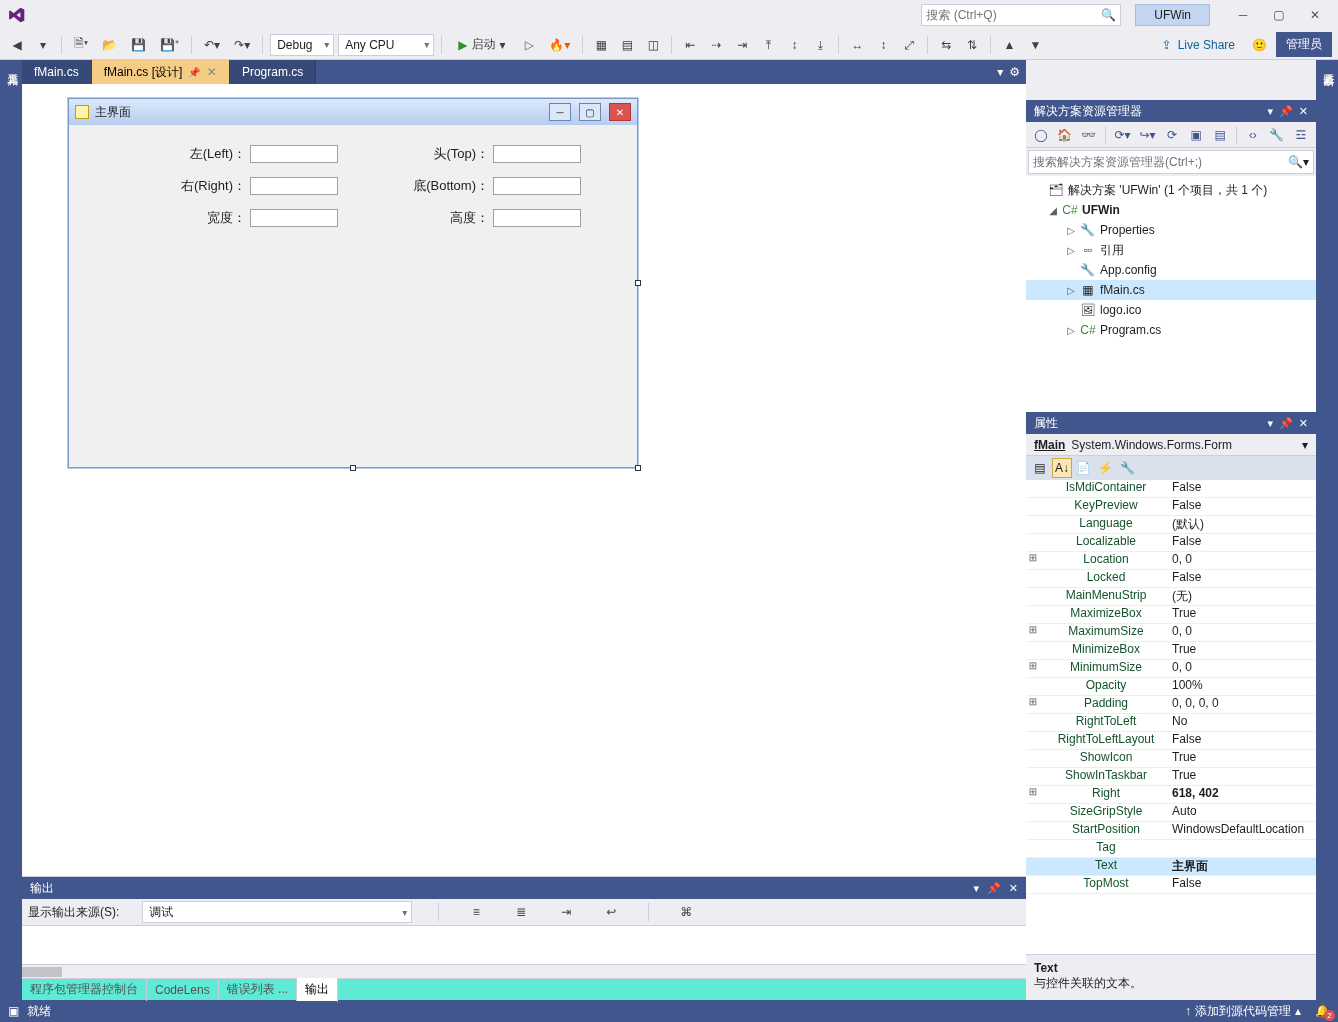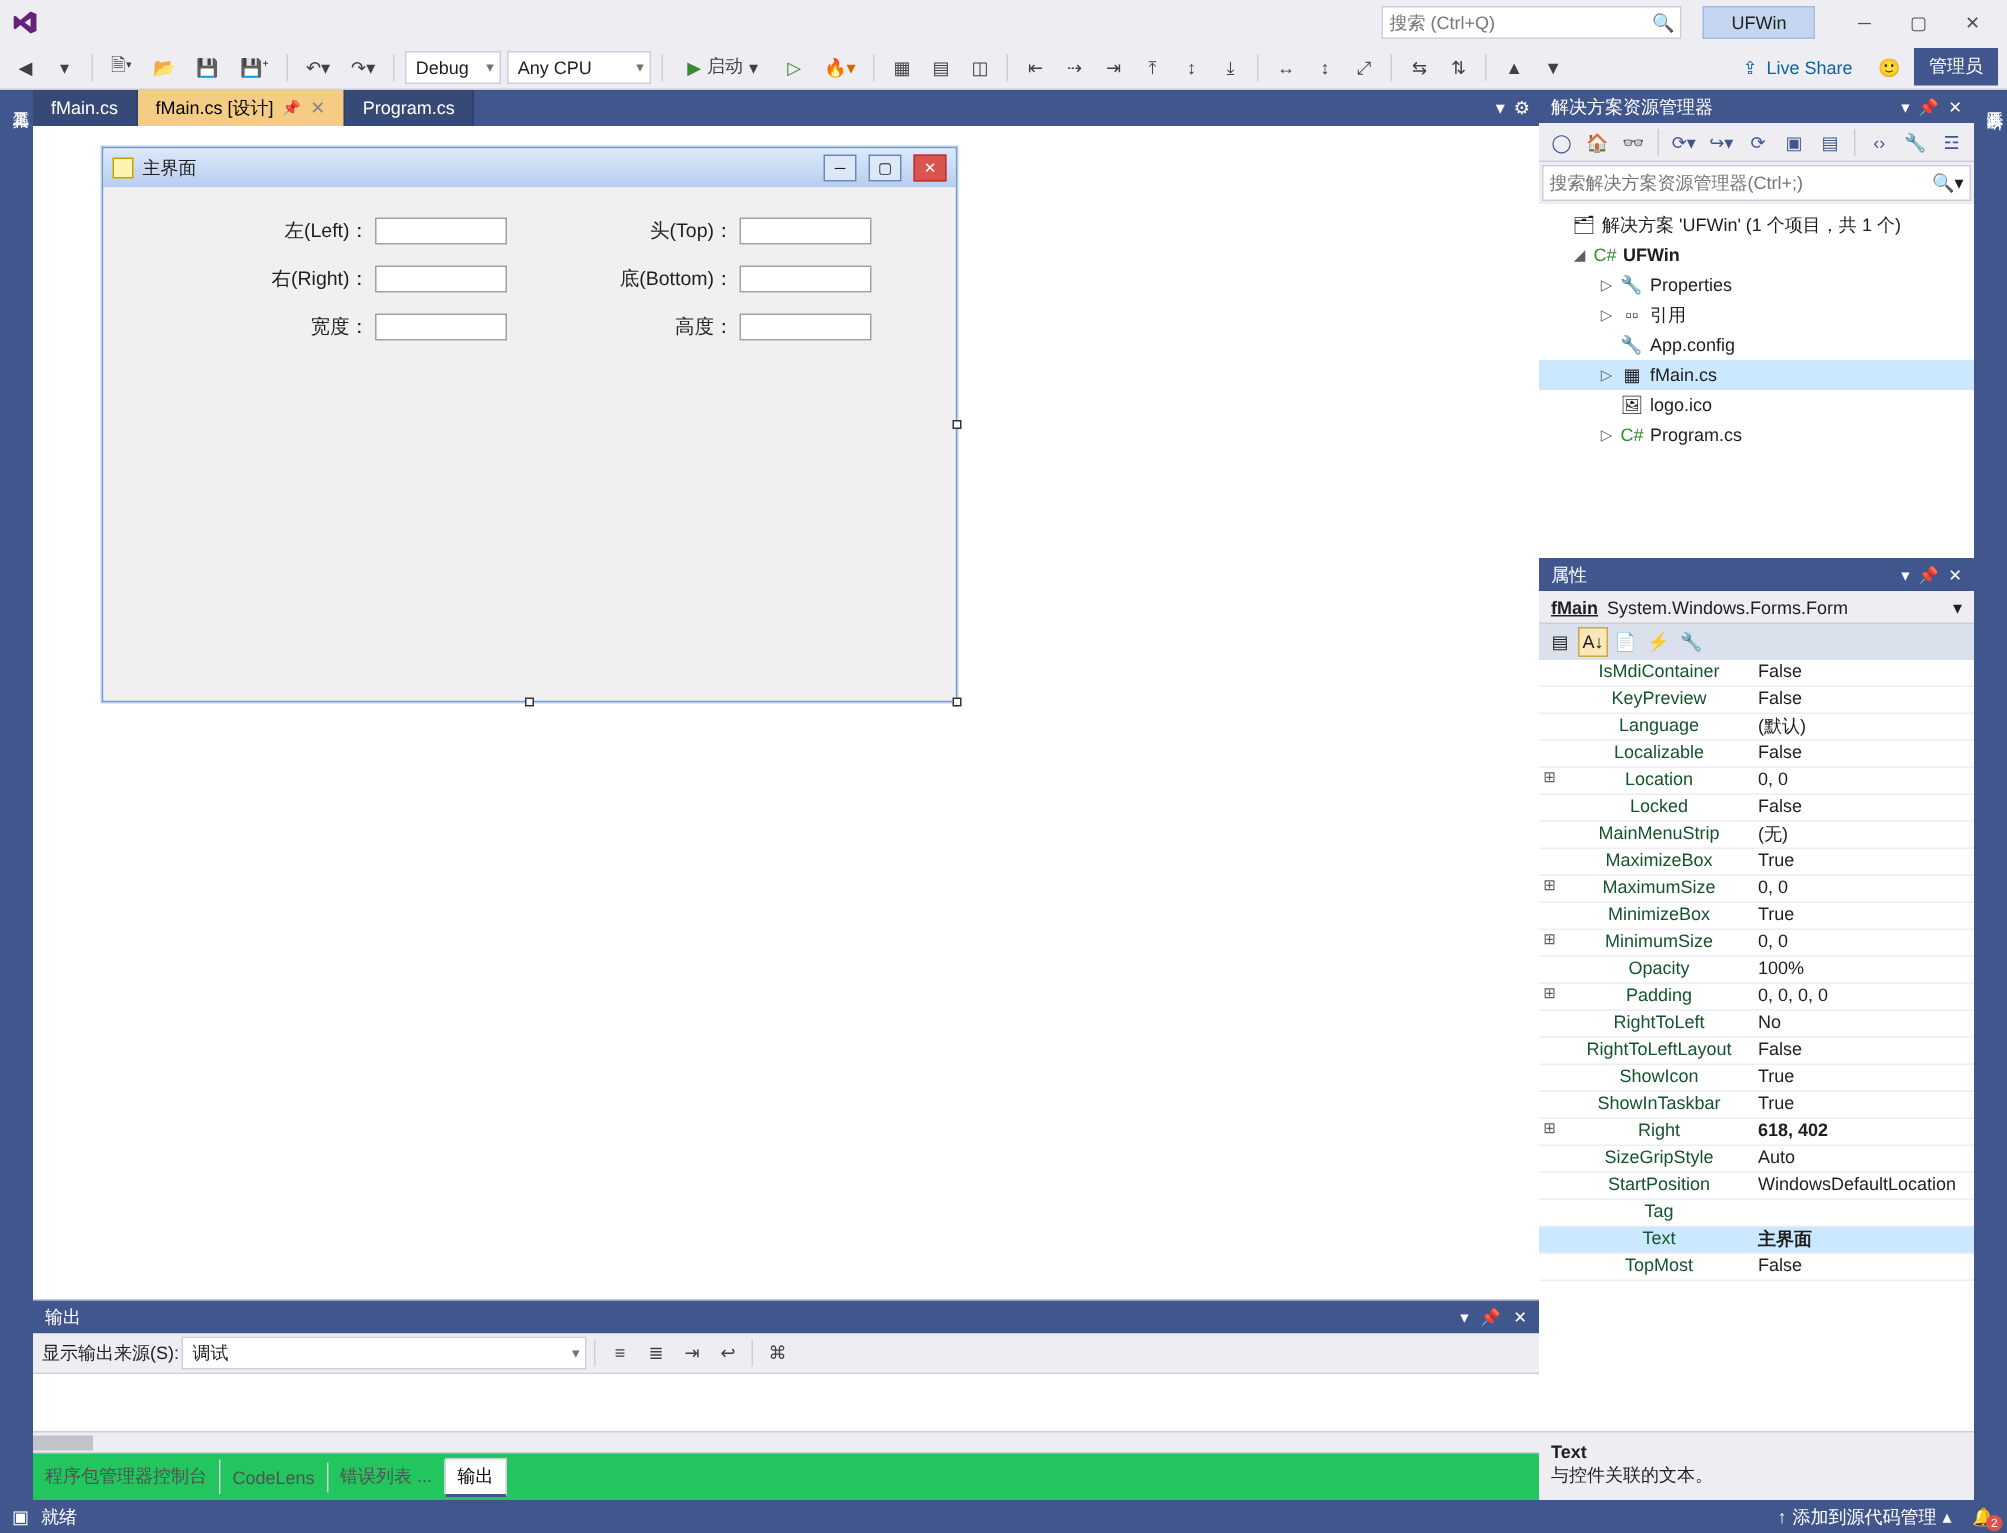--- a/index.html
+++ b/index.html
@@ -26,21 +26,21 @@
 .start-btn { display:flex; align-items:center; gap:4px; padding:0 8px; height:22px; }
 .start-btn .play { color:#388a34; }
 .live-share { margin-left:auto; display:flex; align-items:center; gap:6px; padding:0 8px; color:#0e639c; }
 .admin-badge { background:#40568d; color:#fff; padding:4px 10px; font-size:12px; }
 
 
 .body { display:flex; height:calc(1022px - 60px - 22px); }
 .left-rail { width:22px; background:#40568d; color:#fff; font-size:11px; writing-mode:vertical-rl; text-orientation:upright; padding:6px 2px; display:flex; flex-direction:column; gap:10px;}
 .right-rail { width:22px; background:#40568d; color:#fff; font-size:11px; writing-mode:vertical-rl; text-orientation:upright; padding:6px 2px;}
 .center-col { flex:1; display:flex; flex-direction:column; background:#fff; min-width:0;}
-.right-col { width:290px; display:flex; flex-direction:column; background:#eeeef2;}
+.right-col { width:290px; display:flex; flex-direction:column; background:#eeeef2;margin-top:40px;}
 
 
 .doc-tabs { display:flex; align-items:center; height:24px; background:#40568d; }
 .doc-tab { height:24px; padding:0 12px; display:flex; align-items:center; gap:6px; color:#fff; font-size:12px; border-right:1px solid #2d3f66; }
 .doc-tab.inactive { background:#364977; }
 .doc-tab.active { background:#f5cc84; color:#000; }
 .doc-tab .pin { font-size:10px; }
 .doc-tab .x { color:#888; }
 .doc-tabs .tail { margin-left:auto; display:flex; gap:6px; padding-right:6px; color:#fff; }
 
@@ -60,28 +60,28 @@
 .handle { position:absolute; width:6px; height:6px; background:#fff; border:1px solid #333; } 
 .h-mr { right:-4px; top:50%; transform:translateY(-50%);} 
 .h-bm { left:50%; bottom:-4px; transform:translateX(-50%);} 
 .h-br { right:-4px; bottom:-4px; }
 
 
 .out-panel { height:102px; display:flex; flex-direction:column; border-top:1px solid #cccedb; }
 .panel-hdr { height:22px; background:#40568d; color:#fff; display:flex; align-items:center; padding:0 8px; font-size:12px; }
 .panel-hdr .spacer { flex:1; }
 .panel-hdr .ic { margin-left:8px; font-size:11px;}
-.out-toolbar { height:26px; background:#eeeef2; display:flex; align-items:center; padding:0 6px; gap:2px; font-size:12px; }
+.out-toolbar { height:26px; background:#eeeef2; display:flex; align-items:center; padding:0 6px; gap:23px; font-size:12px; }
 .out-toolbar .combo { width:270px; }
 .out-body { flex:1; background:#fff; overflow:auto; border-top:1px solid #cccedb;}
 .out-scroll { height:14px; background:#eeeef2; border-top:1px solid #cccedb; position:relative;}
 .out-scroll .thumb{position:absolute;left:0;top:2px;height:10px;width:40px;background:#c2c3c9;}
 
 
-.bottom-tabs { height:32px; background:#22c55e; display:flex; align-items:center; border-top:1px solid #cccedb; }
+.bottom-tabs { height:22px; background:#5eead4; display:flex; align-items:center; border-top:1px solid #cccedb; }
 .btab { padding:3px 8px; font-size:12px; border-right:1px solid #cccedb; color:#525252; }
 .btab.active { background:#fff; border-top:1px solid #cccedb; border-bottom:2px solid #40568d; color:#000;}
 
 
 .pane-hdr { height:22px; background:#40568d; color:#fff; display:flex; align-items:center; padding:0 8px; font-size:12px; }
 .pane-hdr .spacer{flex:1;}
 .pane-hdr .ic{margin-left:6px;font-size:11px;}
 .sol-tools { height:26px; background:#eeeef2; display:flex; align-items:center; padding:0 4px; gap:2px; border-bottom:1px solid #cccedb; }
 .sol-tools .tbtn { font-size:12px; color:#40568d; }
 .sol-search { height:24px; display:flex; align-items:center; border:1px solid #cccedb; background:#fff; margin:2px; padding:0 4px; }

